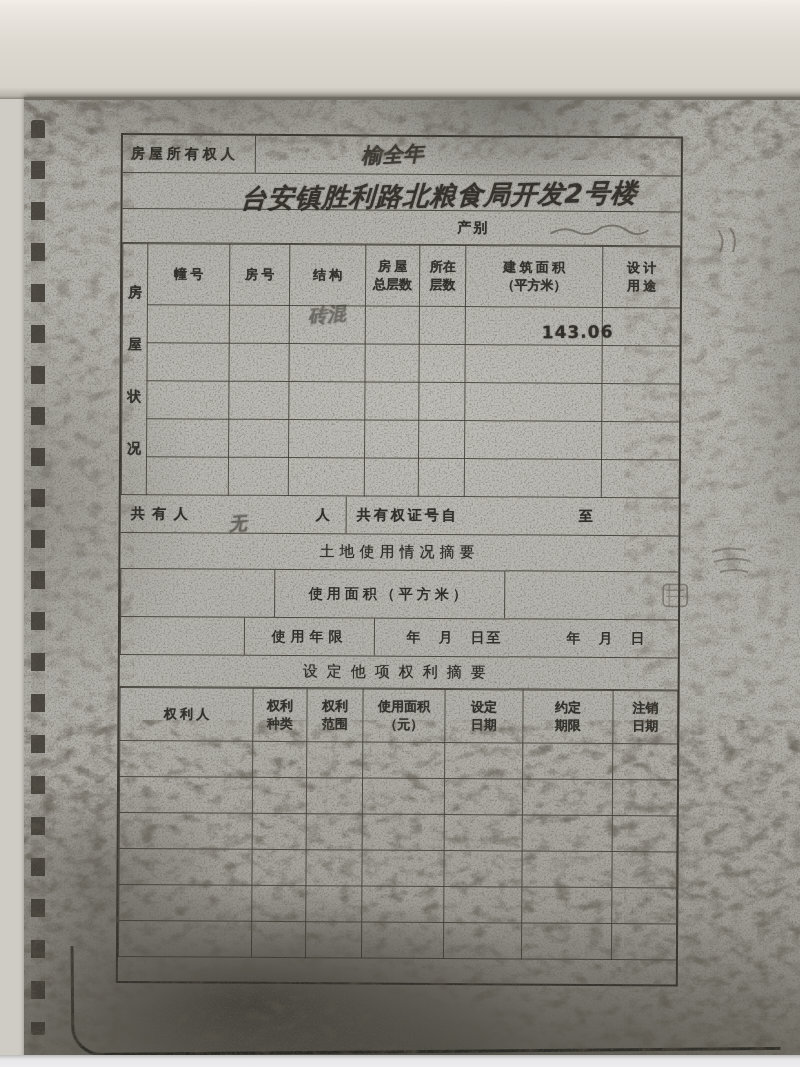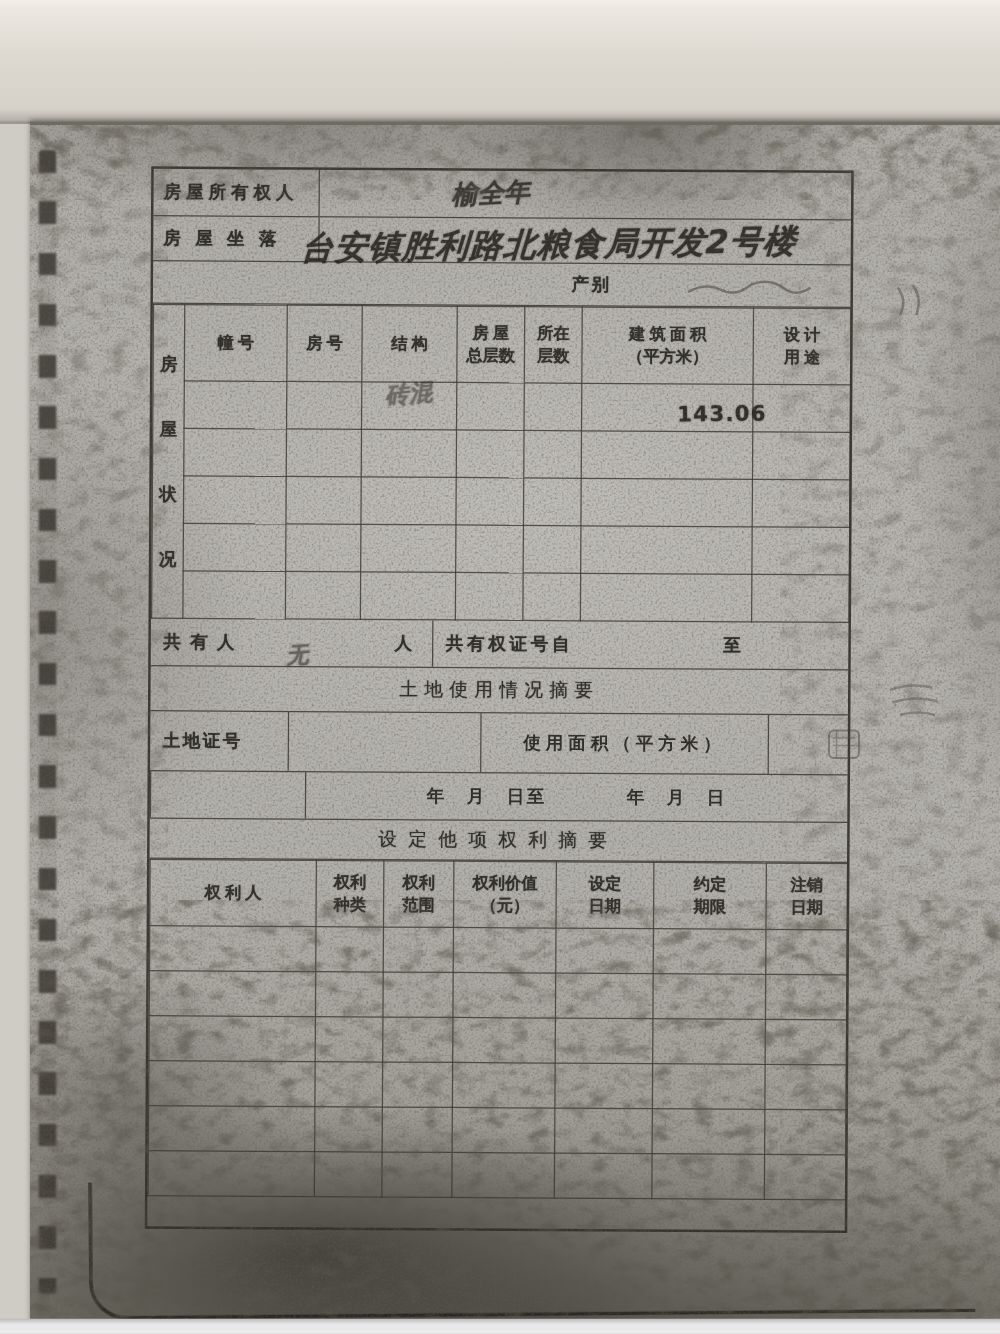--- a/index.html
+++ b/index.html
@@ -113,21 +113,20 @@
     <div class="holes"></div>
 
     <div class="form">
 
       <div class="row r1">
         <div class="lab labcell vline">房屋所有权人</div>
         <div class="valcell"></div>
       </div>
 
       <div class="row r2">
-        <div class="lab labcell vline">房 屋 坐 落</div>
         <div class="valcell"></div>
       </div>
 
       <div class="row r3">
         <div class="valcell">
           <span class="cat-label">产别</span>
         </div>
       </div>
 
       <table class="htable">
@@ -216,28 +215,28 @@
         <div class="co-right">
           <span class="cell-lab" style="letter-spacing:3px;padding-left:2px">共有权证号自</span>
           <span style="width:110px"></span>
           <span class="cell-lab">至</span>
         </div>
       </div>
 
       <div class="title-row">土地使用情况摘要</div>
 
       <div class="midrow land-row">
-        <div class="cell-lab w110">土地证号</div>
         <div class="sp155" style="border-left:1.5px solid rgba(55,52,45,.85)"></div>
         <div class="uselab">使用面积（平方米）</div>
         <div style="flex:1"></div>
       </div>
 
       <div class="midrow tenure-row">
         <div class="sp125" style="border-left:1.5px solid rgba(55,52,45,.85)"></div>
+        <div class="yearlab">使用年限</div>
         <div class="daterange">年　月　日至　　　　年　月　日</div>
       </div>
 
       <div class="title-row title2">设定他项权利摘要</div>
 
       <table class="rtable">
         <colgroup>
           <col style="width:133px">
             <col style="width:54px">
             <col style="width:56px">
@@ -246,21 +245,21 @@
             <col style="width:90px">
           <col style="width:65px">
         </colgroup>
         <tbody>
             <tr class="hd">
           <td>权 利 人</td>
           <td class="prel">权利
 种类</td>
           <td class="prel">权利
 范围</td>
-          <td class="prel">权利价值
+          <td class="prel">使用面积
 （元）</td>
           <td class="prel">设定
 日期</td>
           <td class="prel">约定
 期限</td>
           <td class="prel">注销
 日期</td>
         </tr>
         <tr class="dr">
               <td></td>

